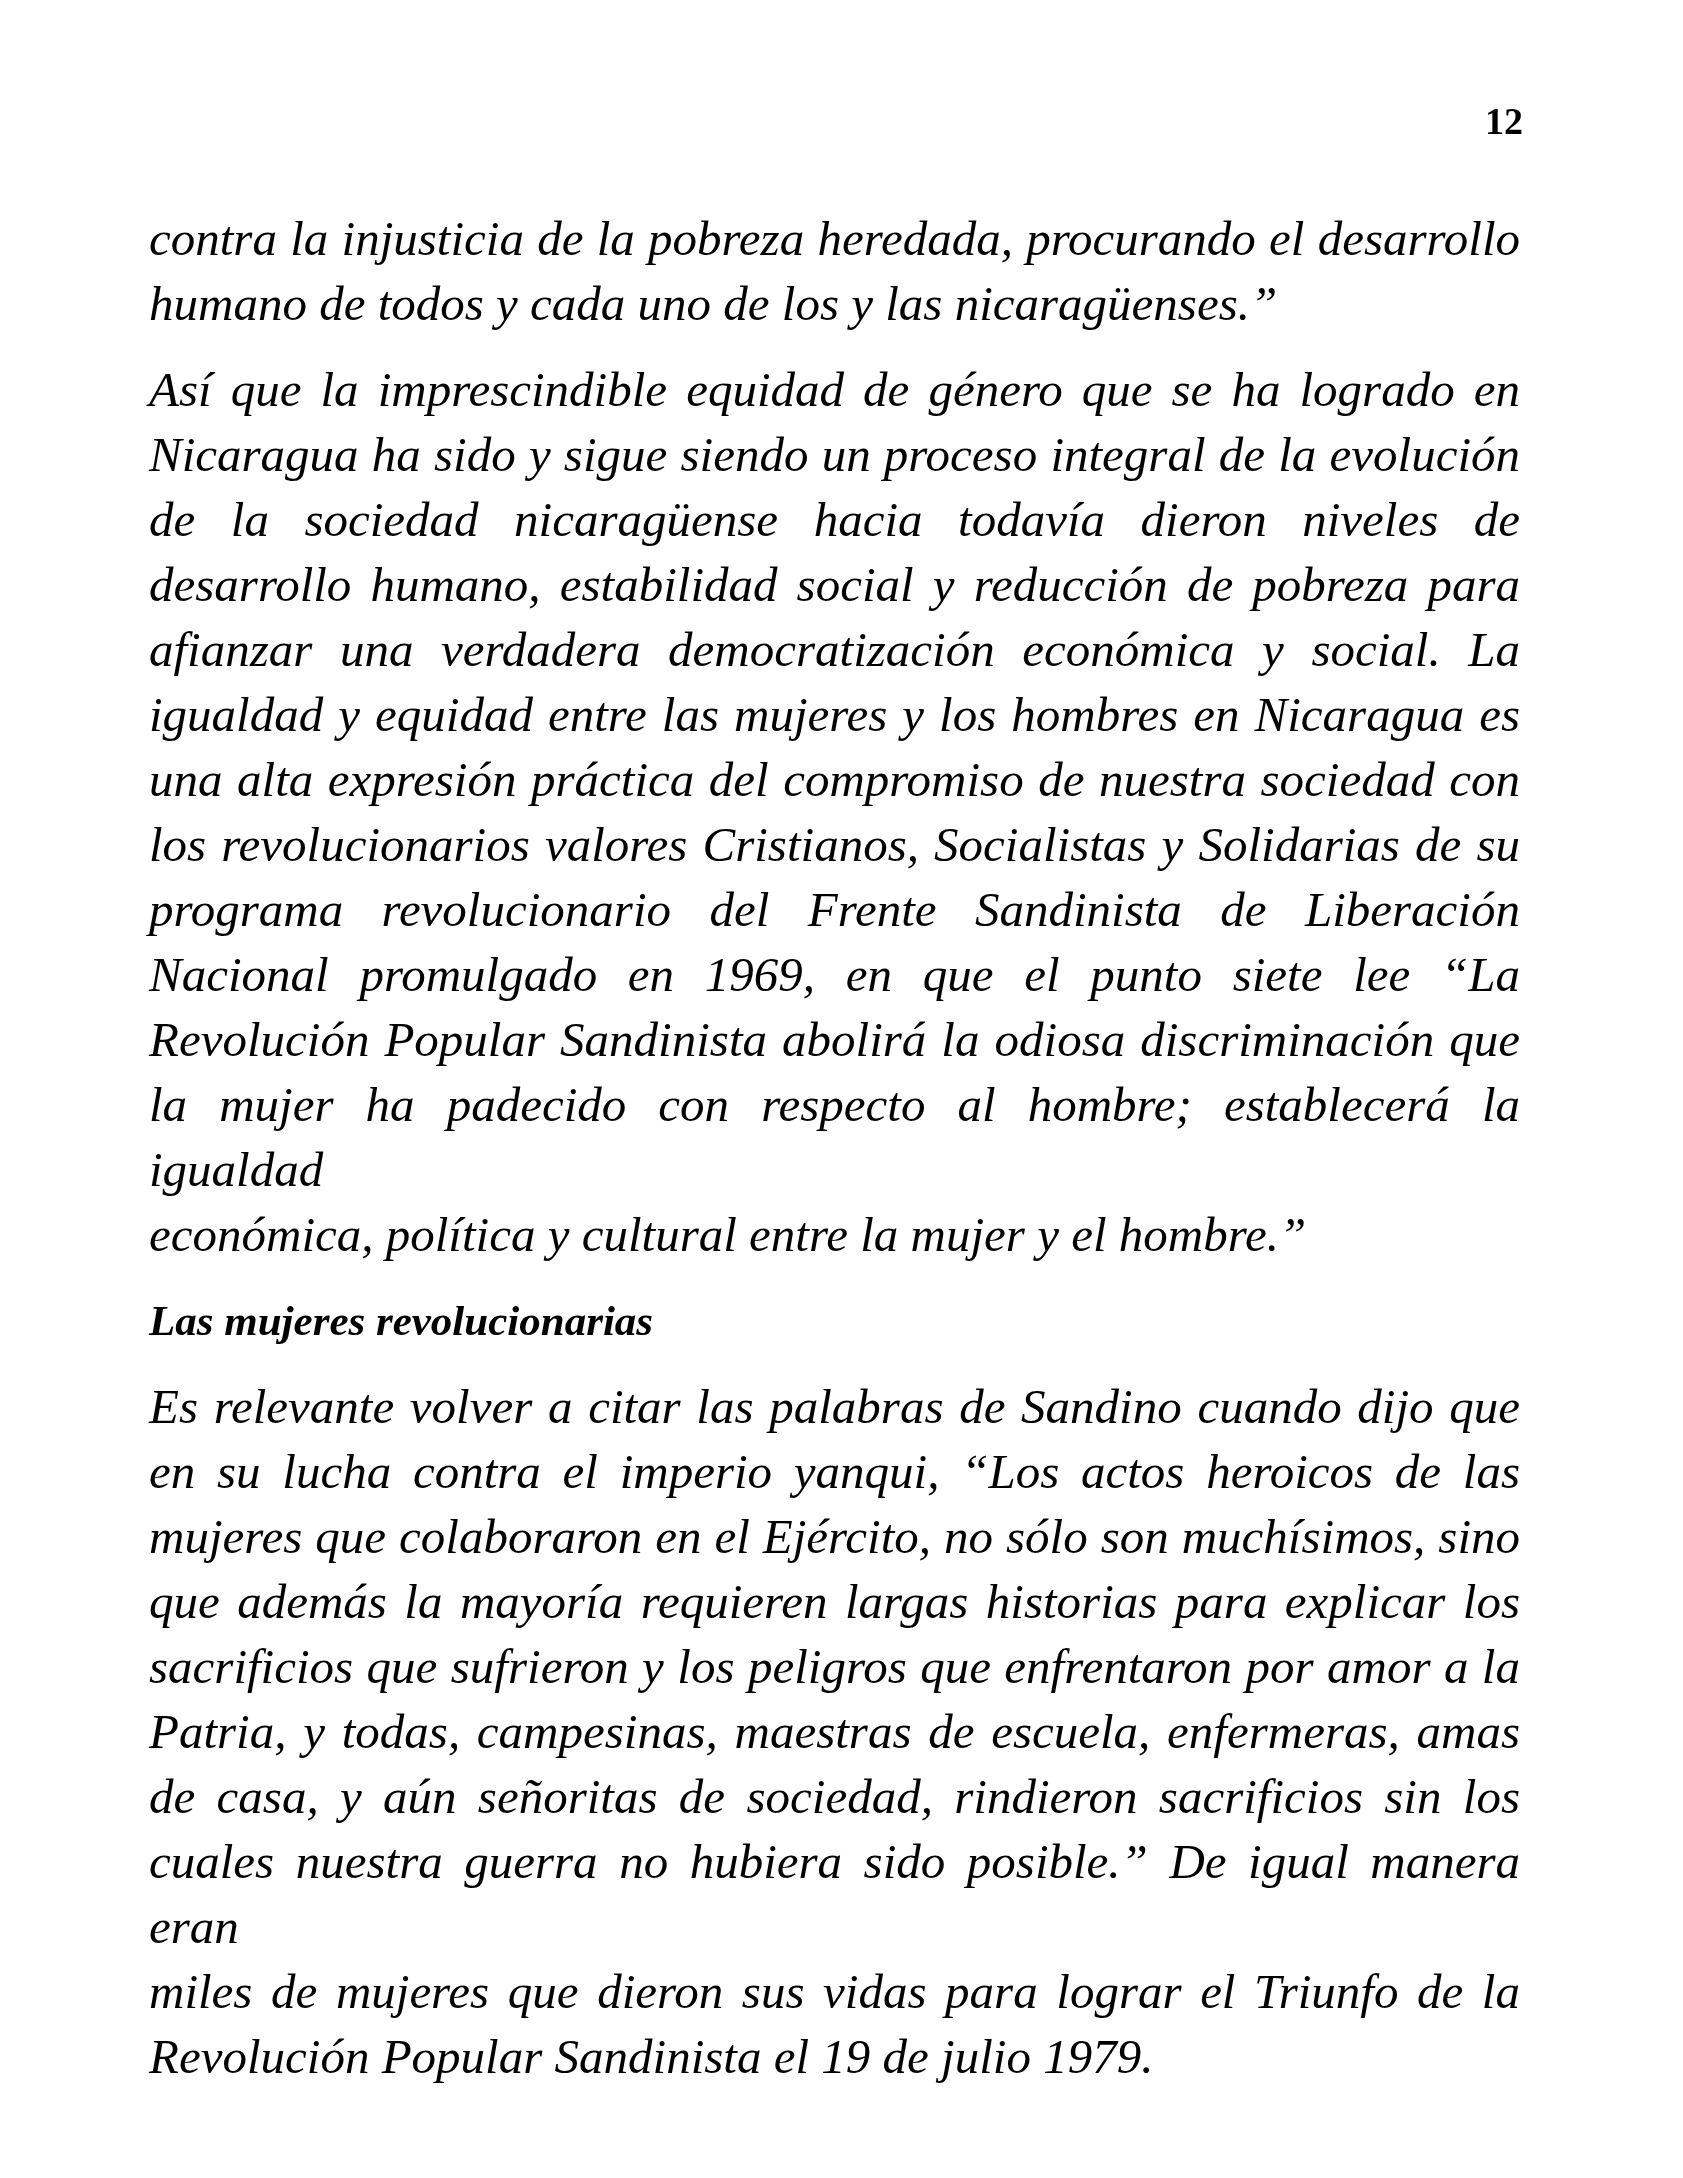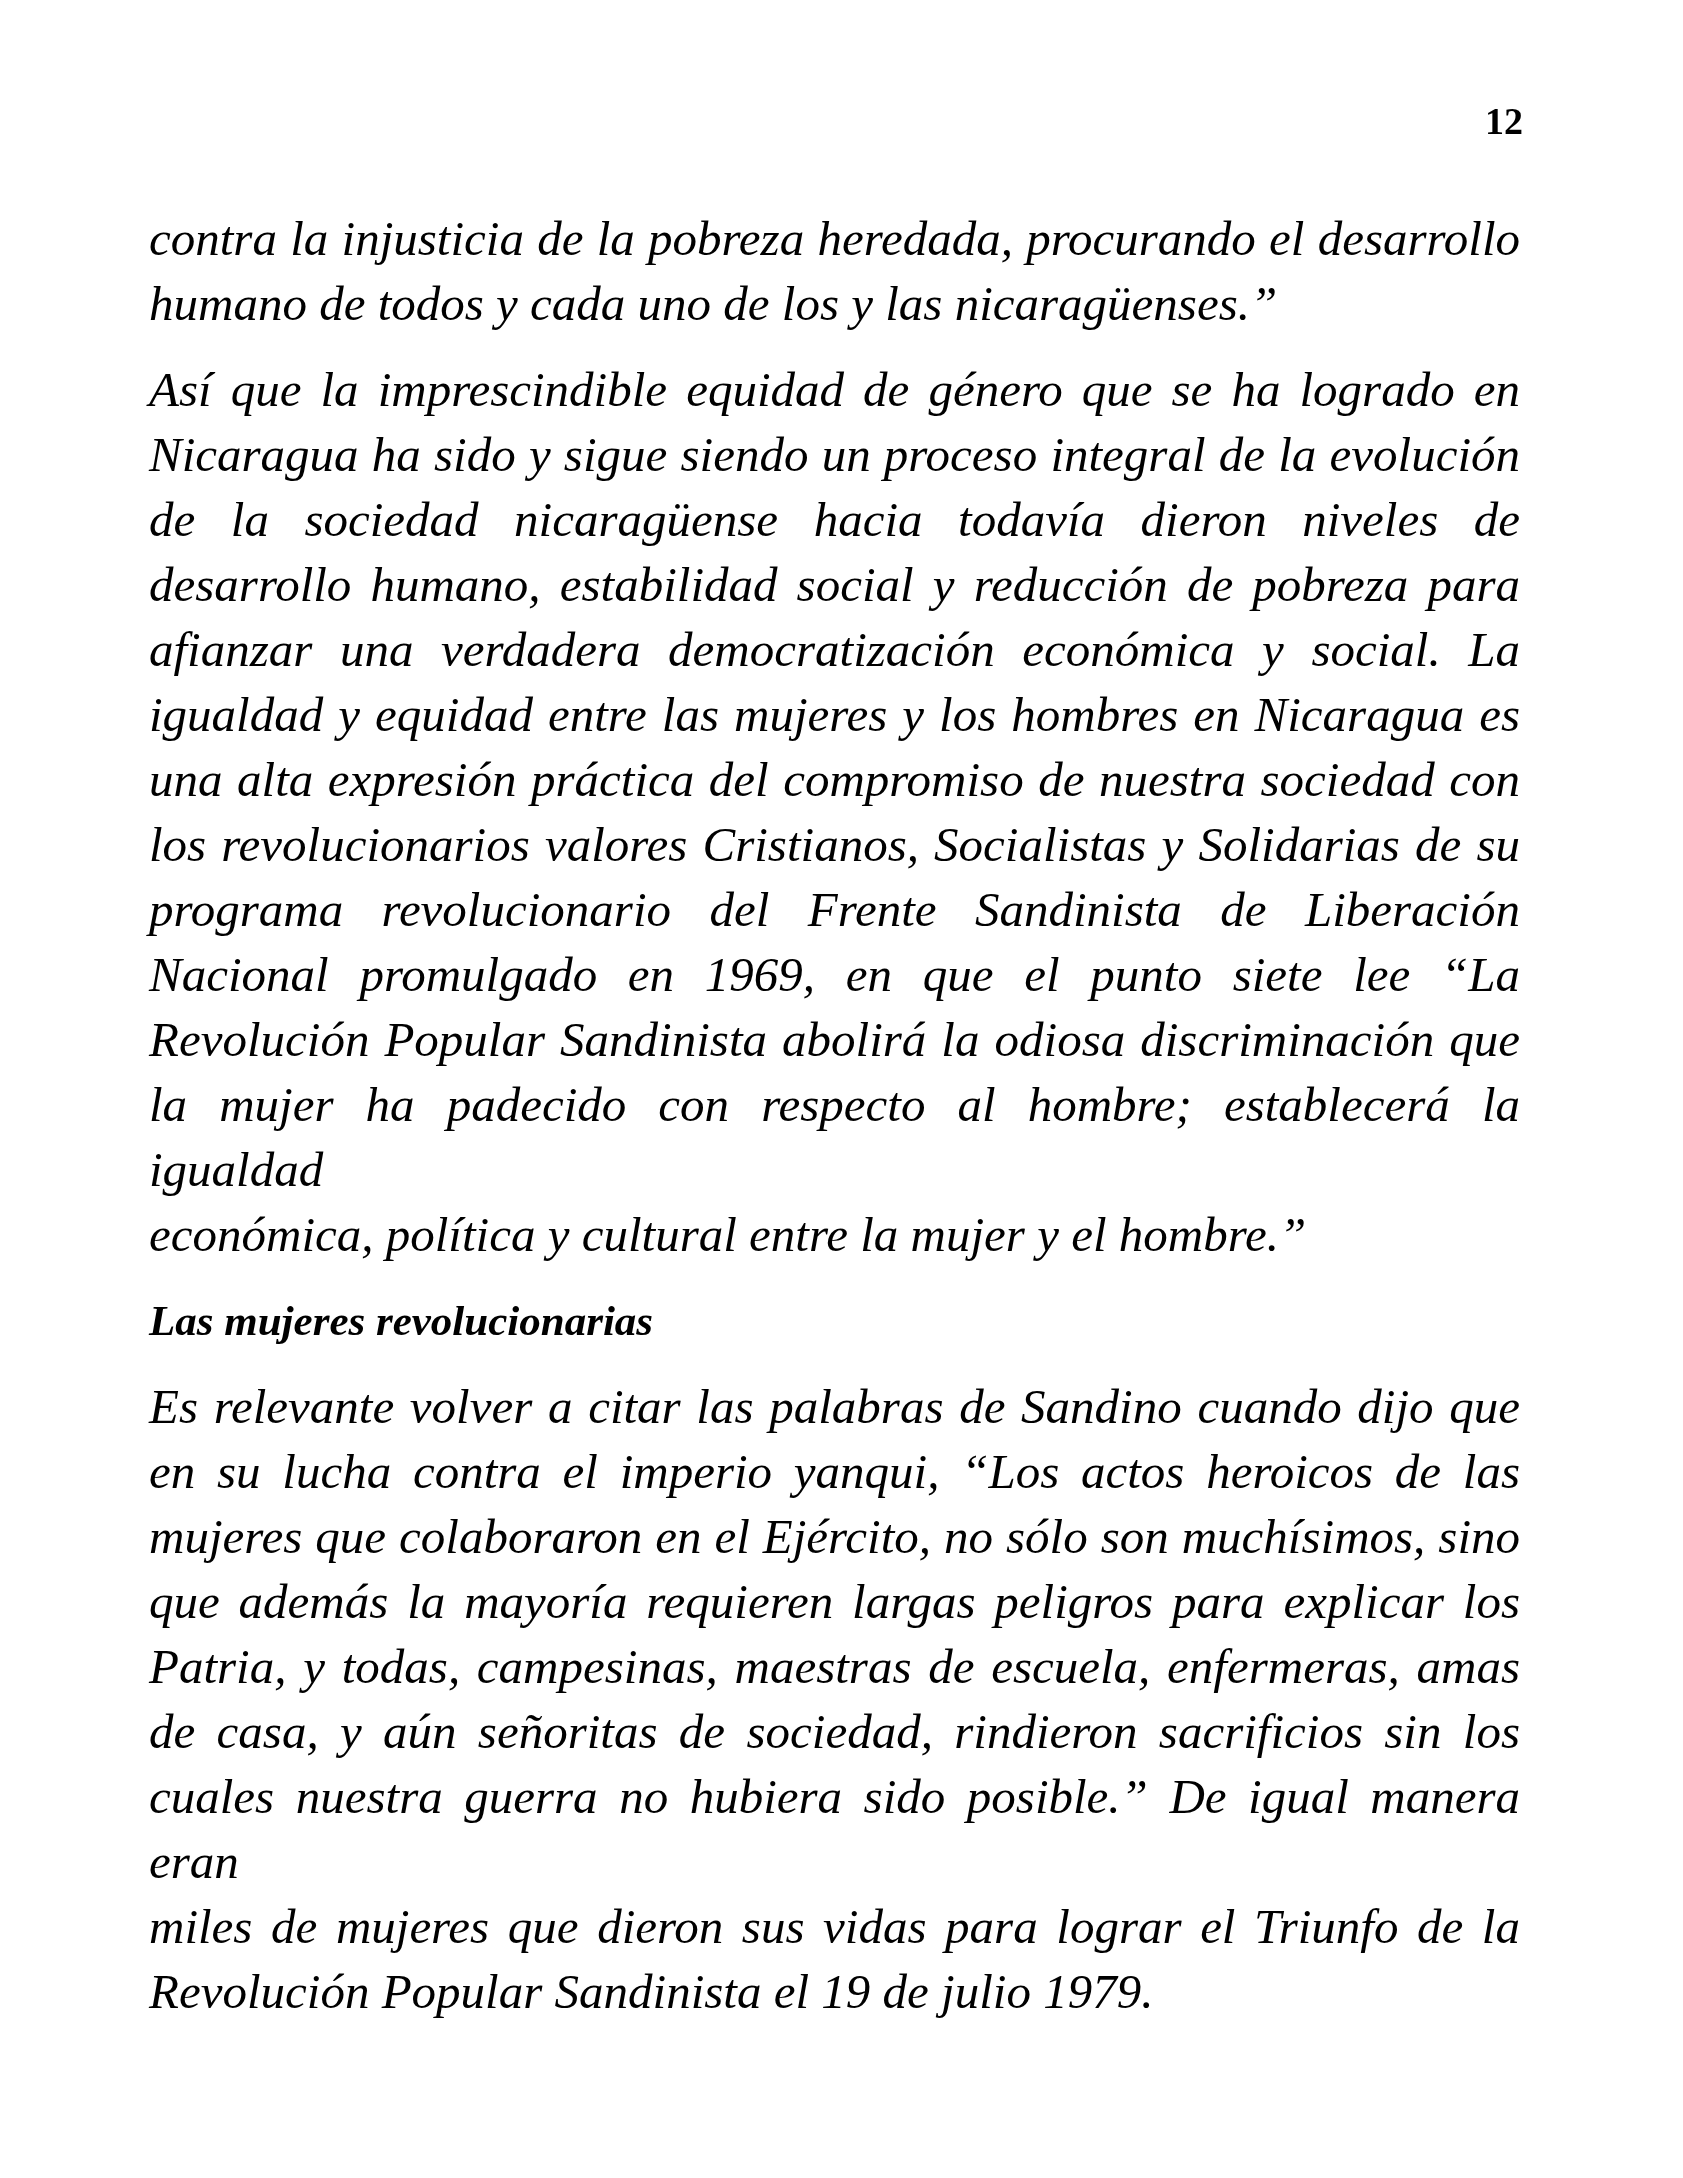--- a/index.html
+++ b/index.html
@@ -83,21 +83,22 @@
     <div class="line">la mujer ha padecido con respecto al hombre; establecerá la igualdad</div>
     <div class="line last">económica, política y cultural entre la mujer y el hombre.”</div>
   </div>
 
   <div class="heading">Las mujeres revolucionarias</div>
 
   <div class="para">
     <div class="line">Es relevante volver a citar las palabras de Sandino cuando dijo que</div>
     <div class="line">en su lucha contra el imperio yanqui, “Los actos heroicos de las</div>
     <div class="line">mujeres que colaboraron en el Ejército, no sólo son muchísimos, sino</div>
-    <div class="line">que además la mayoría requieren largas peligros para explicar los</div>
+    <div class="line">que además la mayoría requieren largas historias para explicar los</div>
+    <div class="line">sacrificios que sufrieron y los peligros que enfrentaron por amor a la</div>
     <div class="line">Patria, y todas, campesinas, maestras de escuela, enfermeras, amas</div>
     <div class="line">de casa, y aún señoritas de sociedad, rindieron sacrificios sin los</div>
     <div class="line">cuales nuestra guerra no hubiera sido posible.” De igual manera eran</div>
     <div class="line">miles de mujeres que dieron sus vidas para lograr el Triunfo de la</div>
     <div class="line last">Revolución Popular Sandinista el 19 de julio 1979.</div>
   </div>
 
 </div>
 
 

